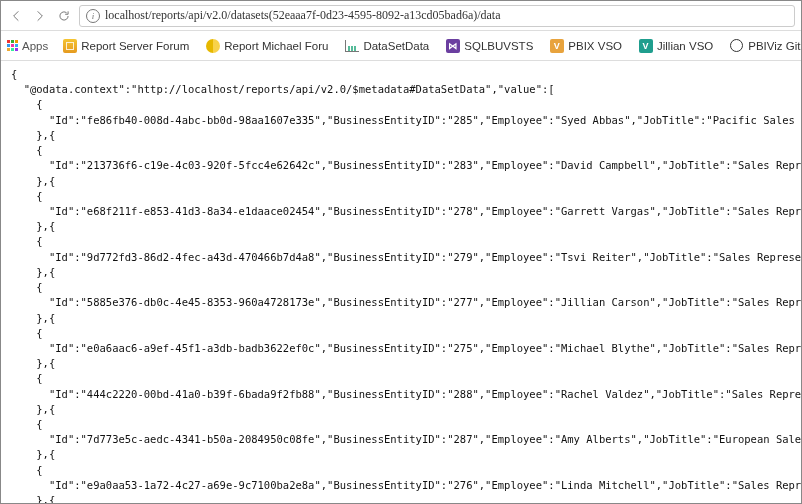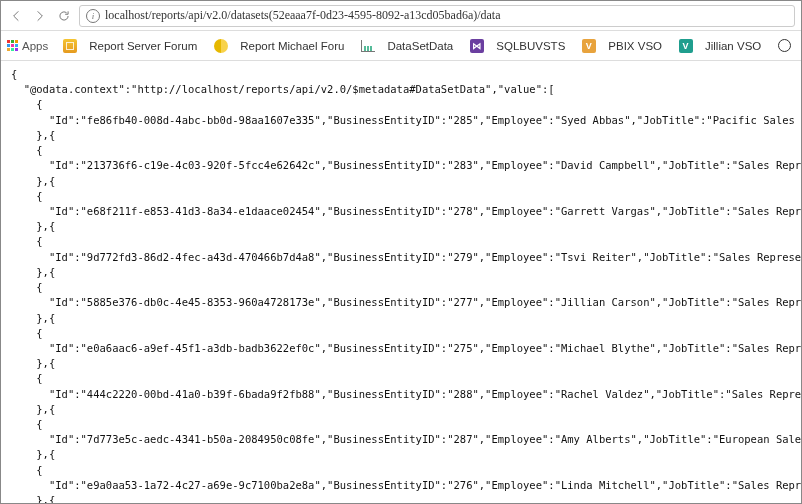--- a/index.html
+++ b/index.html
@@ -9,21 +9,21 @@
   
   .addr-row { display: flex; align-items: center; height: 30px; border-bottom: 1px solid #ddd; padding: 0 6px; gap: 6px; }
   .nav-icon { width: 18px; height: 18px; display: flex; align-items: center; justify-content: center; color: #555; }
   .nav-icon svg { stroke: #666; fill: none; stroke-width: 1.5; }
   .addr-bar { flex: 1; display: flex; align-items: center; border: 1px solid #ccc; border-radius: 3px; height: 22px; padding: 0 6px; gap: 5px; font-size: 12px; color: #333; background: #fff; }
   .addr-bar .info { width: 14px; height: 14px; border: 1.2px solid #777; border-radius: 50%; display: flex; align-items: center; justify-content: center; font-size: 9px; color: #777; font-family: Georgia, serif; font-style: italic; }
   .addr-text { white-space: nowrap; overflow: hidden; text-overflow: ellipsis; font-family: Liberation Serif, serif; }
 
   
   .bm-row { display: flex; align-items: center; height: 30px; border-bottom: 1px solid #ddd; padding: 0 6px; gap: 4px; font-size: 11.5px; color: #333; }
-  .bm-item { display: flex; align-items: center; gap: 12px; padding: 2px 6px; border-radius: 2px; white-space: nowrap; }
+  .bm-item { display: flex; align-items: center; gap: 4px; padding: 2px 6px; border-radius: 2px; white-space: nowrap; }
   .bm-label { color: #555; margin-right: 4px; }
   .ic { width: 15px; height: 15px; display: inline-flex; align-items: center; justify-content: center; font-size: 11px; }
   .ic-grid { display: grid; grid-template: repeat(3, 3px) / repeat(3, 3px); gap: 1px; }
   .ic-grid span { width: 3px; height: 3px; }
   .ic-grid span:nth-child(1){background:#e33;}
   .ic-grid span:nth-child(2){background:#3a3;}
   .ic-grid span:nth-child(3){background:#e90;}
   .ic-grid span:nth-child(4){background:#39e;}
   .ic-grid span:nth-child(5){background:#e3a;}
   .ic-grid span:nth-child(6){background:#3ae;}

